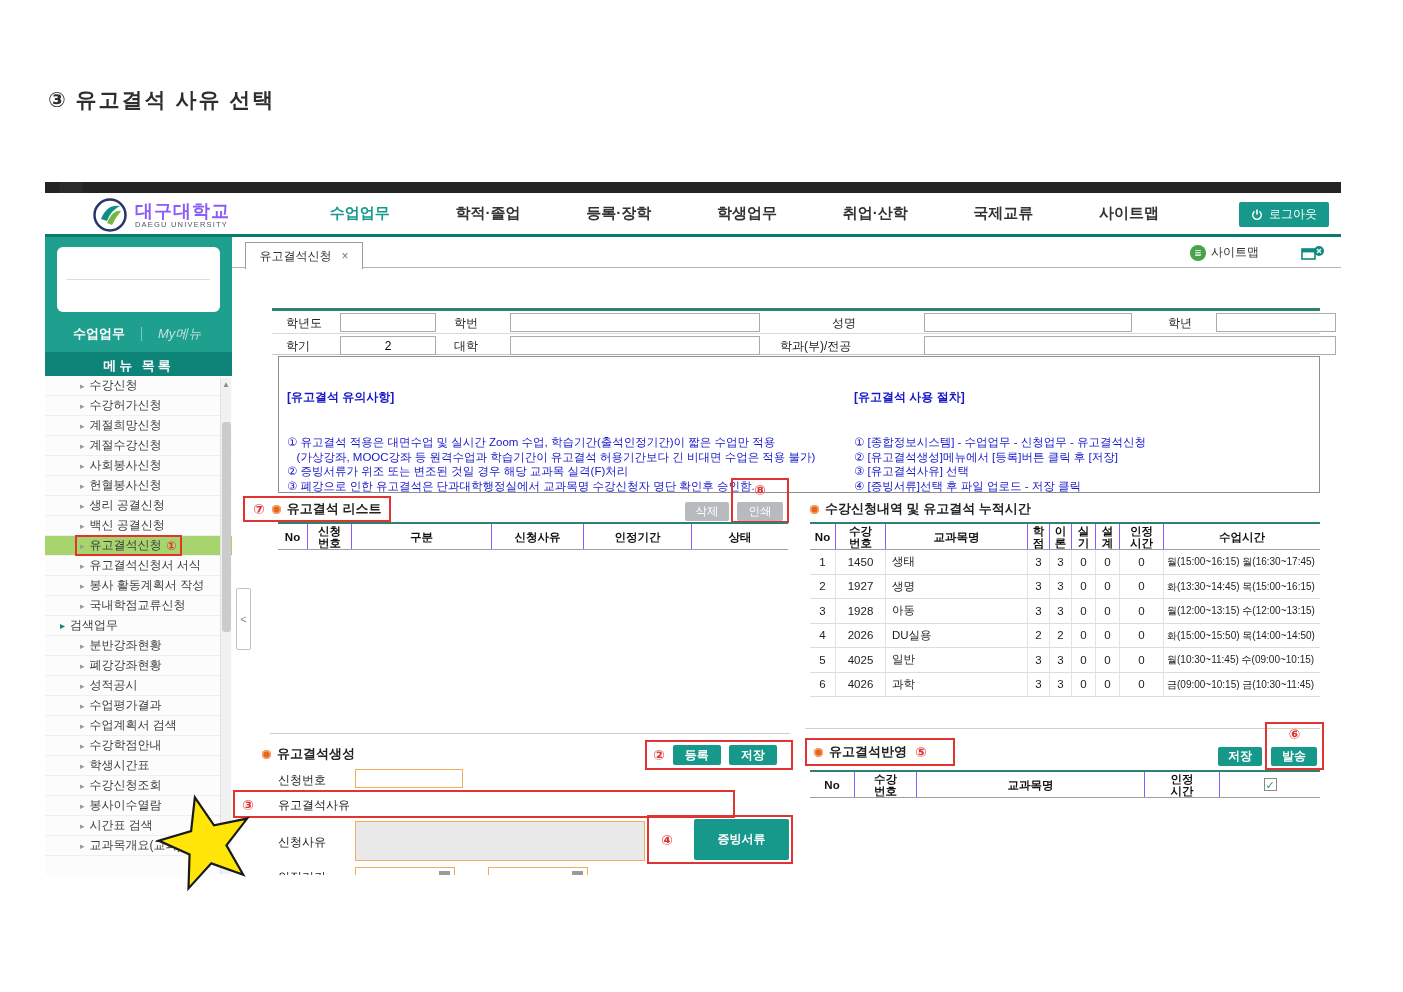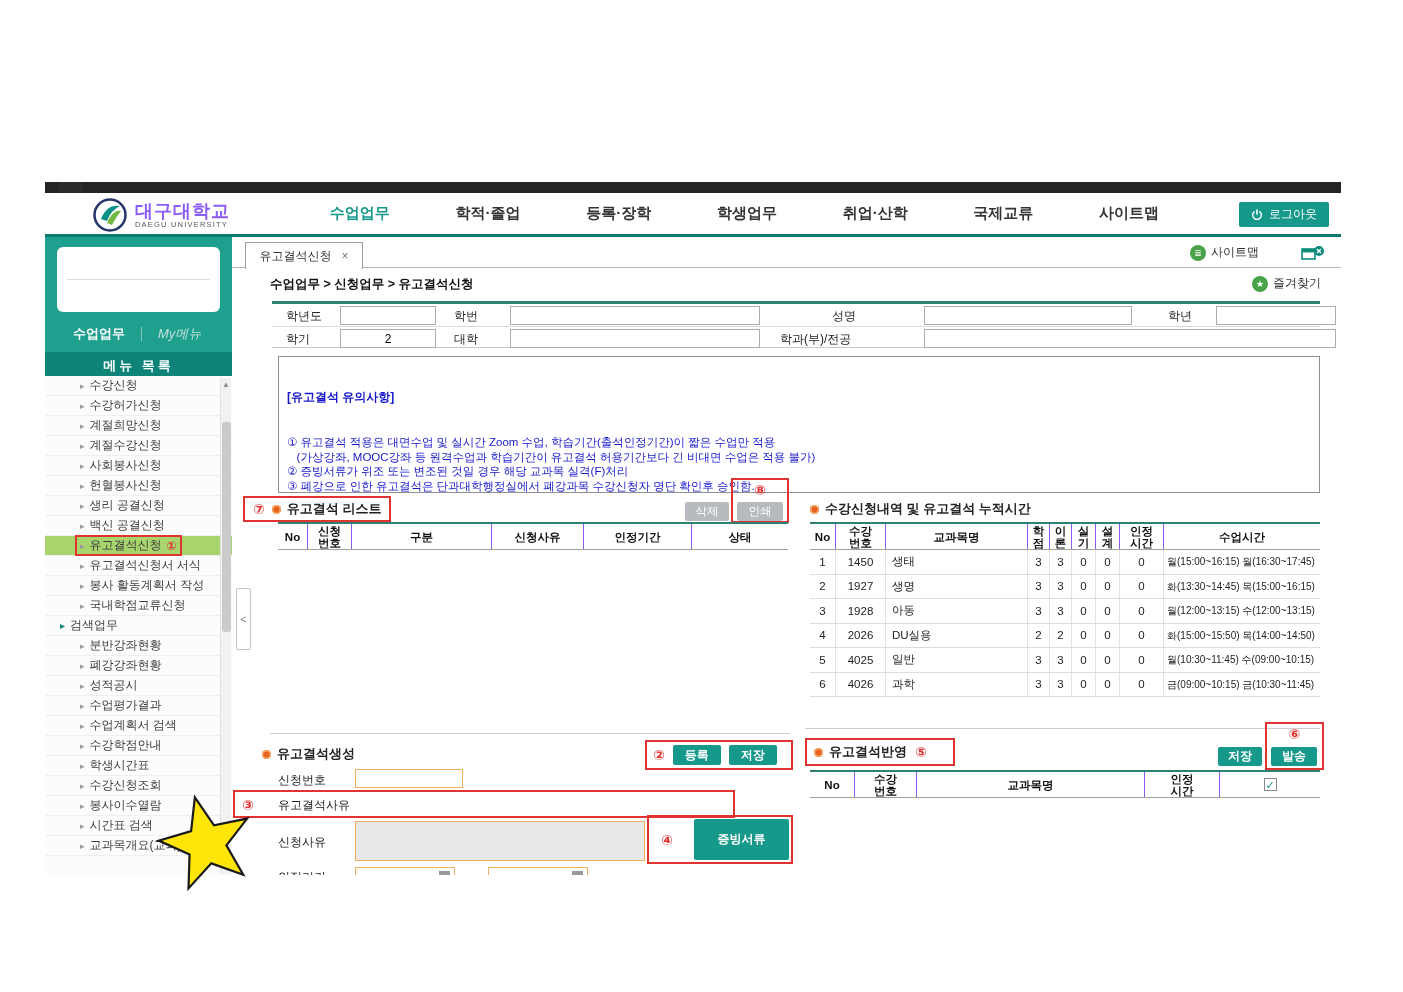--- a/index.html
+++ b/index.html
@@ -53,21 +53,21 @@
   .page-tab { position:absolute; left:13px; top:5px; height:27px; min-width:118px; border:1px solid #9c9c9c; border-bottom:none; background:#fff; display:flex; align-items:center; justify-content:center; gap:10px; font-size:12px; color:#333; padding:0 10px; cursor:pointer; }
   .tab-close { color:#777; font-size:12px; cursor:pointer; }
   .sitemap-sc { position:absolute; right:82px; top:7px; display:flex; align-items:center; gap:5px; font-size:12px; color:#333; cursor:pointer; }
   .grn-circle { width:16px; height:16px; border-radius:50%; background:#4aa34a; color:#fff; font-size:9px; display:flex; align-items:center; justify-content:center; }
   .winclose-icon { position:absolute; right:16px; top:8px; cursor:pointer; }
   .crumb-row { position:absolute; left:0; top:31px; width:100%; height:30px; }
   .breadcrumb { position:absolute; left:38px; top:8px; font-size:12.5px; font-weight:bold; color:#111; }
   .fav-sc { position:absolute; right:20px; top:7px; display:flex; align-items:center; gap:5px; font-size:12px; color:#333; cursor:pointer; }
 
   
-  .sform { position:absolute; left:40px; top:64px; width:1048px; height:47px; border-top:3px solid #2c8172; border-bottom:1px solid #c9c9c9; }
+  .sform { position:absolute; left:40px; top:71px; width:1048px; height:47px; border-top:3px solid #2c8172; border-bottom:1px solid #c9c9c9; }
   .sform .frow { position:absolute; left:0; width:100%; height:23px; }
   .sform .frow.r1 { top:0; border-bottom:1px solid #d9d9d9; }
   .sform .frow.r2 { top:23px; }
   .flabel { position:absolute; font-size:12px; color:#222; top:4px; }
   .finput { position:absolute; top:2px; height:19px; border:1px solid #ababab; background:#fff; font-size:12px; padding:0 4px; text-align:center; font-family:inherit; }
 
   
   .notice { position:absolute; left:46px; top:119px; width:1042px; height:137px; border:1px solid #8f8f8f; overflow:hidden; }
   .notice-col { position:absolute; top:4px; color:#1717c9; font-size:11.5px; line-height:14.6px; white-space:pre-wrap; }
   .notice-col .nt { font-weight:bold; font-size:12px; margin-bottom:1px; }
@@ -101,20 +101,21 @@
   .cal-icon { display:inline-block; width:11px; height:11px; border:1px solid #9a9a9a; background:linear-gradient(#9a9a9a 0 3px, #fff 3px); }
 
   .hline { position:absolute; height:1px; background:#cfcfcf; }
   .check-box { width:13px; height:13px; border:1px solid #8a8a8a; background:#fff; color:#16998b; font-size:11px; line-height:12px; text-align:center; font-weight:bold; cursor:pointer; }
 </style>
 </head>
 <body>
 
 <div id="root">
 
+  <div class="page-title">③ 유고결석 사유 선택</div>
 
   <div id="win">
     <div class="topbar">
       <div class="topbar-circle"></div>
     </div>
 
     <div class="hdr">
       <div class="logo">
         <svg width="34" height="34" viewBox="0 0 34 34">
           <circle cx="17" cy="17" r="15.5" fill="#fff" stroke="#27356b" stroke-width="2.5"></circle>
@@ -363,27 +364,20 @@
           <span class="grn-circle">≣</span>
           <span>사이트맵</span>
         </div>
         <svg class="winclose-icon" width="24" height="16" viewBox="0 0 24 16">
           <rect x="1" y="4" width="13" height="10" fill="#fff" stroke="#0c8b7d" stroke-width="1.6"></rect>
           <rect x="1" y="4" width="13" height="3.4" fill="#0c8b7d"></rect>
           <circle cx="18" cy="6" r="5" fill="#0c8b7d"></circle>
           <path d="M16 4l4 4M20 4l-4 4" stroke="#fff" stroke-width="1.4"></path>
         </svg>
       </div>
-      <div class="crumb-row">
-        <div class="breadcrumb">수업업무 &gt; 신청업무 &gt; 유고결석신청</div>
-        <div class="fav-sc">
-          <span class="grn-circle">★</span>
-          <span>즐겨찾기</span>
-        </div>
-      </div>
 
       <div class="sform">
         <div class="frow r1">
           <span class="flabel" style="left:14px">학년도</span>
           <input class="finput" style="left: 68px; width: 96px;" value="">
           <span class="flabel" style="left:182px">학번</span>
           <input class="finput" style="left: 238px; width: 250px;" value="">
           <span class="flabel" style="left:560px">성명</span>
           <input class="finput" style="left: 652px; width: 208px;" value="">
           <span class="flabel" style="left:896px">학년</span>
@@ -395,21 +389,25 @@
           <span class="flabel" style="left:182px">대학</span>
           <input class="finput" style="left: 238px; width: 250px;" value="">
           <span class="flabel" style="left:508px">학과(부)/전공</span>
           <input class="finput" style="left: 652px; width: 412px;" value="">
         </div>
       </div>
 
       <div class="notice">
         <div class="notice-col ncl">
           <div class="nt">[유고결석 유의사항]</div>
-          <div><div class="notice-line">① 유고결석 적용은 대면수업 및 실시간 Zoom 수업, 학습기간(출석인정기간)이 짧은 수업만 적용</div><div class="notice-line">   (가상강좌, MOOC강좌 등 원격수업과 학습기간이 유고결석 허용기간보다 긴 비대면 수업은 적용 불가)</div><div class="notice-line">② 증빙서류가 위조 또는 변조된 것일 경우 해당 교과목 실격(F)처리</div><div class="notice-line">③ 폐강으로 인한 유고결석은 단과대학행정실에서 폐강과목 수강신청자 명단 확인후 승인함.</div></div>
+          <div><div class="notice-line">① 유고결석 적용은 대면수업 및 실시간 Zoom 수업, 학습기간(출석인정기간)이 짧은 수업만 적용</div><div class="notice-line">   (가상강좌, MOOC강좌 등 원격수업과 학습기간이 유고결석 허용기간보다 긴 비대면 수업은 적용 불가)</div><div class="notice-line">② 증빙서류가 위조 또는 변조된 것일 경우 해당 교과목 실격(F)처리</div><div class="notice-line">③ 폐강으로 인한 유고결석은 단과대학행정실에서 교과목명 수강신청자 명단 확인후 승인함.</div></div>
+        </div>
+        <div class="notice-col ncr">
+          <div class="nt">[유고결석 사용 절차]</div>
+          <div><div class="notice-line">① [종합정보시스템] - 수업업무 - 신청업무 - 유고결석신청</div><div class="notice-line">② [유고결석생성]메뉴에서 [등록]버튼 클릭 후 [저장]</div><div class="notice-line">③ [유고결석사유] 선택</div><div class="notice-line">④ [증빙서류]선택 후 파일 업로드 - 저장 클릭</div></div>
         </div>
       </div>
 
       <div class="redbox" style="left:11px;top:259px;height:26px;display:flex;align-items:center;padding:0 8px;gap:7px">
         <span class="ann">⑦</span>
         <span class="sec-title">
             <span class="bullet"></span>
             <span>유고결석 리스트</span>
           </span>
       </div>

